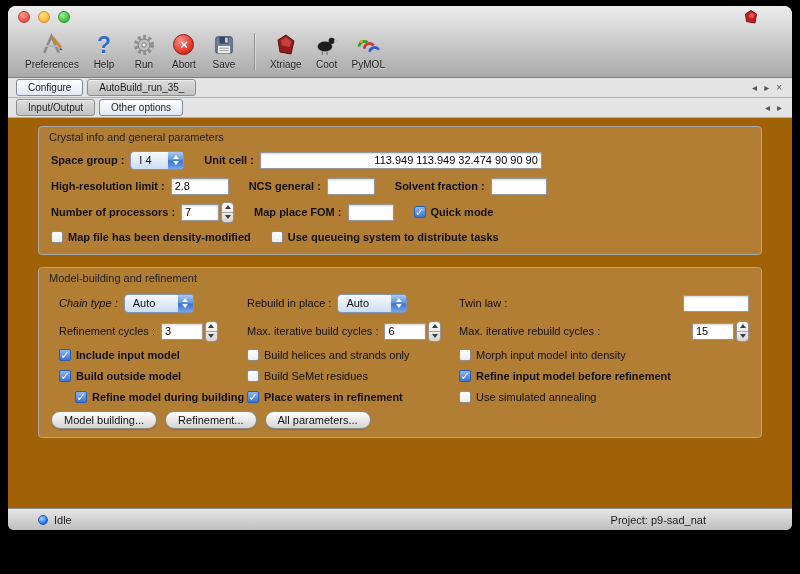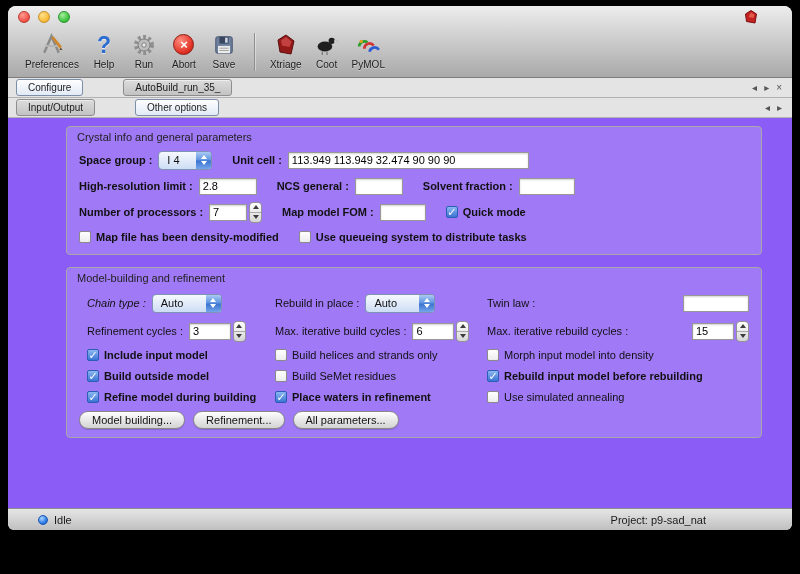--- a/index.html
+++ b/index.html
@@ -26,40 +26,40 @@
   .toolbar { height:49px; display:flex; align-items:flex-start; padding:3px 12px 0 12px; }
   .tb-item { display:flex; flex-direction:column; align-items:center; min-width:40px; padding:0 5px; cursor:default; }
   .tb-icon { height:27px; display:flex; align-items:center; justify-content:center; }
   .tb-label { font-size:10px; color:#1c1c1c; text-shadow:0 1px 0 rgba(255,255,255,0.4); margin-top:1px;text-align:right; }
   .tb-sep { width:1px; height:38px; background:#8f8f8f; margin:2px 10px 0 10px; box-shadow:1px 0 0 rgba(255,255,255,0.4); }
   .help-q { font-size:23px; font-weight:bold; color:#2b6cd2; text-shadow:0 1px 1px rgba(255,255,255,0.7); line-height:24px; }
   .abort-circ { width:21px; height:21px; border-radius:50%; background:radial-gradient(circle at 35% 30%, #ff8d80, #e23326 65%, #b31d12); border:1px solid #8e1a10; color:#fff; font-weight:bold; font-size:13px; display:flex; align-items:center; justify-content:center; }
   .abort-circ::after { content:"×"; margin-top:-1px; }
 
   
-  .tabrow { height:20px; background:#e4e4e4; border-bottom:1px solid #b2b2b2; display:flex; align-items:center; padding:0 8px; position:relative;gap:36px; }
+  .tabrow { height:20px; background:#e4e4e4; border-bottom:1px solid #b2b2b2; display:flex; align-items:center; padding:0 8px; position:relative; }
   .tab { font-size:10px; color:#1c1c1c; padding:2px 11px; border:1px solid #8e8e8e; border-radius:3px; margin-right:4px;
          background:linear-gradient(#dcdcdc,#c3c3c3); box-shadow:inset 0 1px 0 rgba(255,255,255,0.5); }
   .tab.selected { background:linear-gradient(#fdfeff,#e2eaf6); border-color:#7d8ea8; }
   .tab-nav { position:absolute; right:10px; top:0; bottom:0; display:flex; align-items:center; gap:7px; }
   .tab-nav span { font-size:10px; color:#555; line-height:10px; }
 
   
-  .content { flex:1; background:#8b5cf6; padding-top:8px; overflow:hidden;padding-left:28px; }
+  .content { flex:1; background:#a16207; padding-top:8px; overflow:hidden; }
 
   .groupbox { border:1px solid #a8a8a8; border-radius:4px; margin:0 30px; background:rgba(255,255,255,0.18); }
   .gb-title { font-size:11px; color:#222; padding:4px 0 4px 10px; height:20px; }
   .frow { display:flex; align-items:center; height:26px; padding:0 12px; font-size:11px; color:#111; }
   .frow.cbh { height:24px; }
   .blabel { font-weight:bold; white-space:nowrap; }
   .plabel { white-space:nowrap; }
   .mlft { margin-left:20px; }
 
   .tf { height:17px; border:1px solid #989898; background:#fff; font-size:11px; font-family:inherit; padding:0 3px; box-shadow:inset 0 1px 2px rgba(0,0,0,0.18); margin-left:6px; }
-  .w280{width:241px;} .w58{width:58px;} .w48{width:48px;} .w56{width:56px;} .w38{width:38px;} .w46{width:46px;} .w66{width:66px;} .w42{width:42px;}
+  .w280{width:282px;text-align:right;} .w58{width:58px;} .w48{width:48px;} .w56{width:56px;} .w38{width:38px;} .w46{width:46px;} .w66{width:66px;} .w42{width:42px;}
 
   .popup { display:inline-flex; align-items:center; height:19px; border:1px solid #7f93b4; border-radius:4px; overflow:hidden;
            background:linear-gradient(#f6f9fe,#cdddf4); font-size:11px; margin-left:6px; }
   .popup-value { padding:0 6px 0 8px; flex:1; white-space:nowrap; }
   .popup-cap { width:15px; align-self:stretch; background:linear-gradient(#a9c9f1 0%,#5e93e2 48%,#3a72cf 52%,#74a6ea 100%); display:flex; flex-direction:column; align-items:center; justify-content:center; }
   .popup-cap i { display:block; width:0; height:0; border-left:3px solid transparent; border-right:3px solid transparent; }
   .popup-cap i.up { border-bottom:4px solid #fff; margin-bottom:2px; }
   .popup-cap i.dn { border-top:4px solid #fff; }
   .pw54{min-width:54px;} .pw70{min-width:70px;}
 
@@ -240,21 +240,21 @@
         <input class="tf w56" value="" style="">
       </div>
 
       <div class="frow">
         <span class="blabel">Number of processors :</span>
         <input class="tf w38" value="7" style="">
         <span class="stepper">
             <i class="up"></i>
             <i class="dn"></i>
           </span>
-        <span class="blabel mlft">Map model FOM :</span>
+        <span class="blabel mlft">Map place FOM :</span>
         <input class="tf w46" value="" style="">
         <label class="cbrow boldlbl mlft" data-checked="true">
           <span class="cb-box"></span>
           <span class="cb-label">Quick mode</span>
         </label>
       </div>
 
       <div class="frow cbh">
         <label class="cbrow boldlbl" data-checked="false">
           <span class="cb-box"></span>
@@ -361,28 +361,28 @@
         </span>
         <span class="gcell">
           <label class="cbrow" data-checked="false">
             <span class="cb-box"></span>
             <span class="cb-label">Build SeMet residues</span>
           </label>
         </span>
         <span class="gcell">
           <label class="cbrow" data-checked="true">
             <span class="cb-box"></span>
-            <span class="cb-label">Rebuild input model before rebuilding</span>
+            <span class="cb-label">Refine input model before refinement</span>
           </label>
         </span>
       </div>
 
       <div class="grow rc">
         <span class="gcell">
-          <label class="cbrow" style="margin-left:8px;" data-checked="true">
+          <label class="cbrow" style="margin-left:24px;" data-checked="true">
             <span class="cb-box"></span>
             <span class="cb-label">Refine model during building</span>
           </label>
         </span>
         <span class="gcell">
           <label class="cbrow" data-checked="true">
             <span class="cb-box"></span>
             <span class="cb-label">Place waters in refinement</span>
           </label>
         </span>

